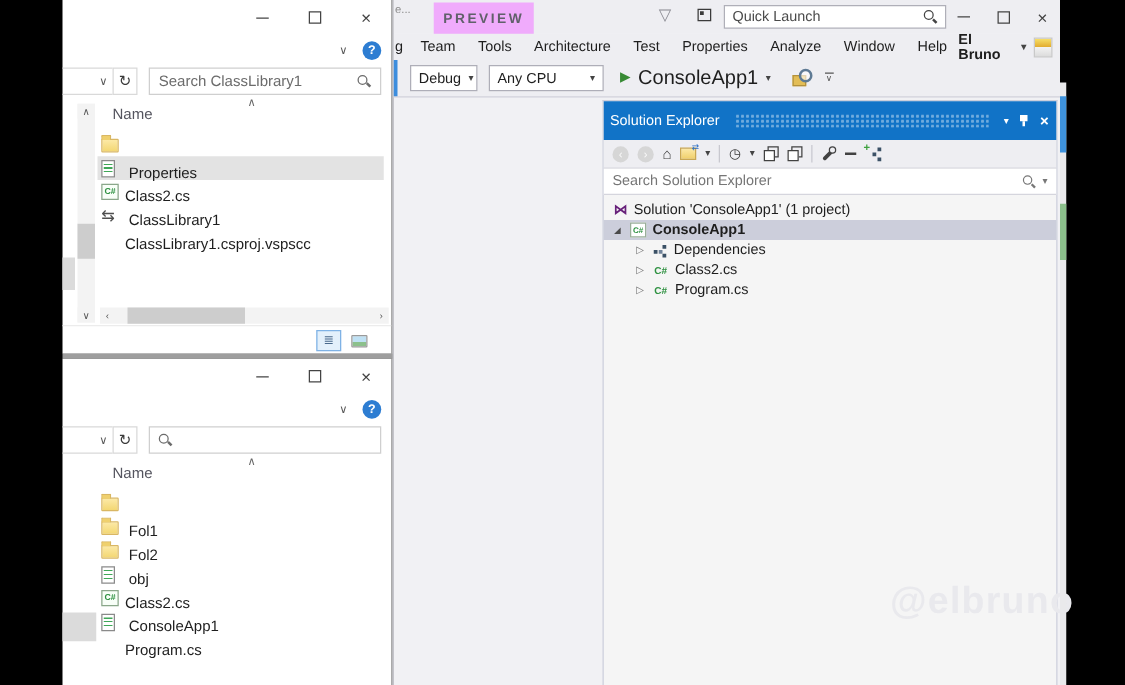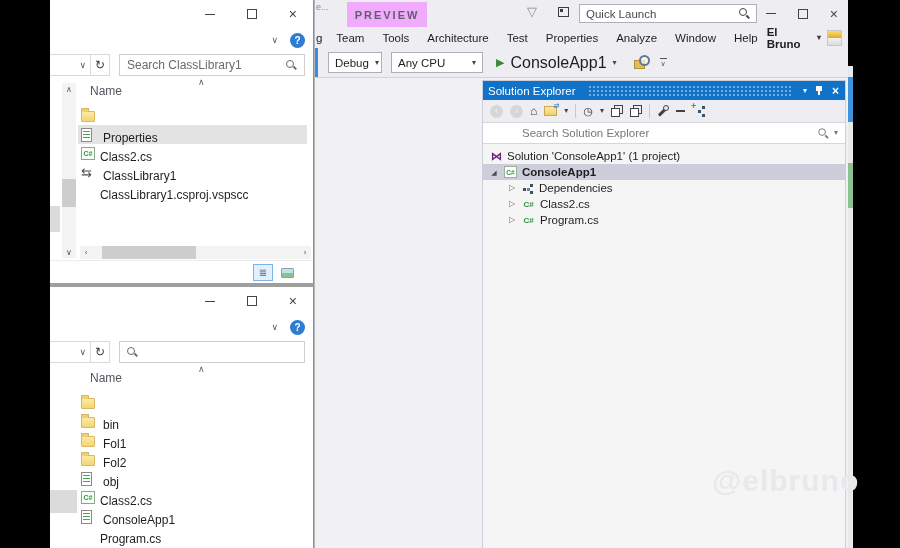--- a/index.html
+++ b/index.html
@@ -101,21 +101,21 @@
   .attach-icon::before { content:""; position:absolute; left:0; bottom:1px; width:9px; height:7px;
     background:#e3bd55; border:1px solid #b3913c; }
   .attach-icon::after { content:""; position:absolute; right:1px; top:0; width:7px; height:7px;
     border:2px solid #5e7a94; border-radius:50%; background:rgba(255,255,255,.6); }
   .overflow { display:flex; flex-direction:column; align-items:center; gap:1px; }
   .overflow .bar { width:7px; height:1px; background:#555; }
   .overflow .ch { font-size:7px; color:#555; line-height:1; }
   
   .se-panel { position:absolute; left:167px; top:80px; width:364px; bottom:0;
     background:#f5f5f5; border:1px solid #cccedb; border-bottom:none; }
-  .se-title { height:19px; background:#1173c7; color:#fff; display:flex; align-items:center;
+  .se-title { height:31px; background:#1173c7; color:#fff; display:flex; align-items:center;
     padding:0 6px 0 5px; font-size:11.5px; gap:8px; }
   .se-title .dots { flex:1; height:11px; margin:0 4px;
     background-image:radial-gradient(rgba(255,255,255,.4) 1px, transparent 1.6px);
     background-size:4px 4px; }
   .se-title .t-dd { color:#fff; font-size:8px; }
   .pin-icon { position:relative; width:9px; height:12px; }
   .pin-icon::before { content:""; position:absolute; left:1px; top:1px; width:6px; height:5px; background:#fff; }
   .pin-icon::after { content:""; position:absolute; left:3.5px; top:6px; width:1.5px; height:4px; background:#fff; }
   .se-close { color:#fff; font-size:12px; font-weight:bold; line-height:1; }
   .se-toolbar { height:23px; display:flex; align-items:center; gap:7px; padding:0 7px;
@@ -137,21 +137,21 @@
     background:#424242; border-radius:2px; transform:rotate(-45deg); }
   .wrench::after { content:""; position:absolute; right:0; top:0; width:4px; height:4px;
     border:1.5px solid #424242; border-radius:50%; background:#eeeef2; }
   .dash { width:9px; height:2px; background:#424242; }
   .syncgraph { position:relative; width:13px; height:12px; }
   .syncgraph::before { content:""; position:absolute; left:6px; top:5px; width:3px; height:3px; background:#3b5166;
     box-shadow:4px -4px 0 #3b5166, 4px 4px 0 #3b5166; }
   .syncgraph::after { content:"+"; position:absolute; left:-1px; top:-4px; font-size:9px; font-weight:bold; color:#3fa23f; }
   .se-search { height:21px; background:#fff; border-bottom:1px solid #d5d5dd; display:flex;
     align-items:center; padding:0 7px; font-size:11.5px; color:#767676; gap:5px; }
-  .se-search .sp { flex:1;margin-left:32px; }
+  .se-search .sp { flex:1; }
   .se-tree { padding-top:4px; font-size:11.5px; }
   .tree-row { height:16px; display:flex; align-items:center; gap:5px; }
   .tree-row.selected { background:#cccedb; }
   .exp { width:10px; text-align:center; font-size:8px; color:#707070; line-height:1; flex:0 0 auto; }
   .exp.open { font-size:7px; color:#4a4a4a; }
   .ind6 { padding-left:6px; } .ind24 { padding-left:24px; }
   .sol-icon { font-size:11px; font-weight:bold; color:#68217a; line-height:1; flex:0 0 auto; }
   .csbox { position:relative; width:13px; height:12px; border:1px solid #9aaf9a; background:#fff; flex:0 0 auto; }
   .csbox::after { content:"C#"; position:absolute; inset:0; display:flex; align-items:center;
     justify-content:center; font-size:6.5px; font-weight:bold; color:#2e9141; }
@@ -255,24 +255,20 @@
           <span class="chev">∨</span>
         </span>
       <span class="addr-refresh">↻</span>
       <span class="fx-search">
         <span class="mag" style="color:#6b6b6b;"></span>
       </span>
     </div>
     <span class="fx-caret">∧</span>
     <div class="fx-colheader">Name</div>
     <div class="fx-list">
-      <div class="fx-row">
-        <span class="icon-folder"></span>
-        <span class="fx-label">bin</span>
-      </div>
       <div class="fx-row">
         <span class="icon-folder"></span>
         <span class="fx-label">Fol1</span>
       </div>
       <div class="fx-row">
         <span class="icon-folder"></span>
         <span class="fx-label">Fol2</span>
       </div>
       <div class="fx-row">
         <span class="icon-folder"></span>

